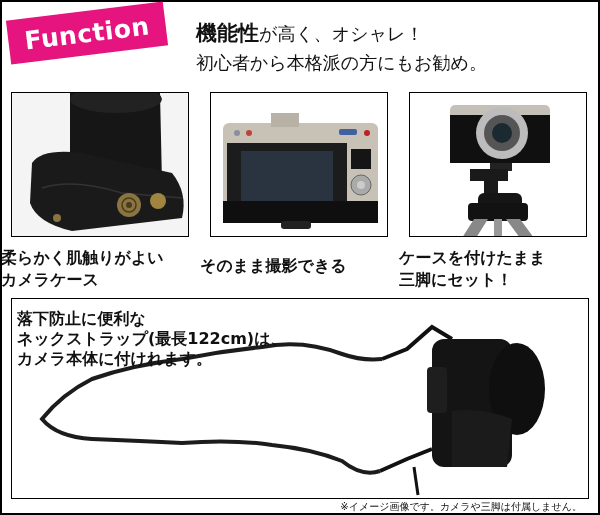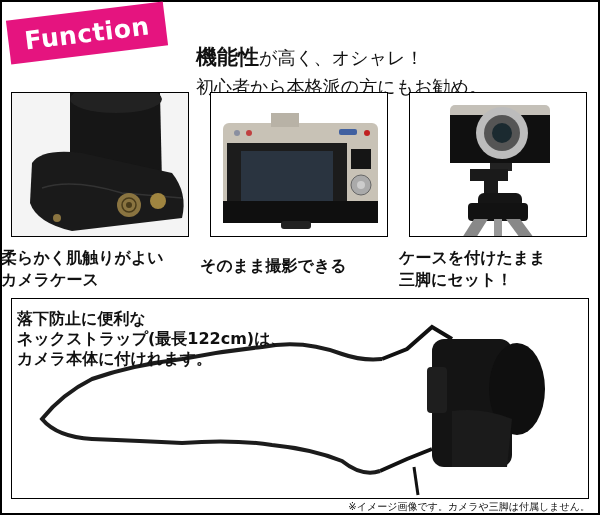--- a/index.html
+++ b/index.html
@@ -8,21 +8,21 @@
       position: relative; width: 600px; height: 515px; box-sizing: border-box;
       border: 2px solid #000; background: #fff;
       font-family: "DejaVu Sans", "Liberation Sans", sans-serif; color: #111;
     }
     .badge {
       position: absolute; left: 6px; top: 9px; width: 158px; height: 44px;
       background: #e5147f; transform: rotate(-7deg); transform-origin: 50% 50%;
       display: flex; align-items: center; justify-content: center;
     }
     .badge span { color: #fff; font-weight: bold; font-size: 25px; letter-spacing: 0.5px; }
-    .headline { position: absolute; left: 194px; top: 17px; font-size: 21px; line-height: 29px; margin-top: 24px; }
+    .headline { position: absolute; left: 194px; top: 17px; font-size: 21px; line-height: 29px; }
     .headline .l1 { font-weight: bold; }
     .headline .l1 .small { font-weight: normal; font-size: 18px; }
     .headline .l2 { font-size: 18px; }
 
     .photo {
       position: absolute; top: 90px; width: 178px; height: 145px;
       border: 1px solid #000; box-sizing: border-box; overflow: hidden; background: #fff;
     }
     .p1 { left: 9px; } .p2 { left: 208px; } .p3 { left: 407px; }
     .caption {
@@ -32,21 +32,21 @@
     .c1 { left: -1px; } .c2 { left: 198px; margin-top: 8px; } .c3 { left: 397px; }
 
     .strapbox {
       position: absolute; left: 9px; top: 296px; width: 578px; height: 201px;
       border: 1px solid #000; box-sizing: border-box; overflow: hidden; background: #a3a3a3;
     }
     .straptext {
       position: absolute; left: 5px; top: 10px; font-weight: bold; font-size: 16px; line-height: 20px;
       z-index: 2;
     }
-    .note { position: absolute; right: 8px; top: 498px; font-size: 10px; color: #111; margin-left: 44px; }
+    .note { position: absolute; right: 16px; top: 498px; font-size: 10px; color: #111; margin-left: 44px; }
     svg { display: block; }
   </style>
 </head>
 <body>
 
 <div class="page">
 
   <div class="badge">
     <span>Function</span>
   </div>

